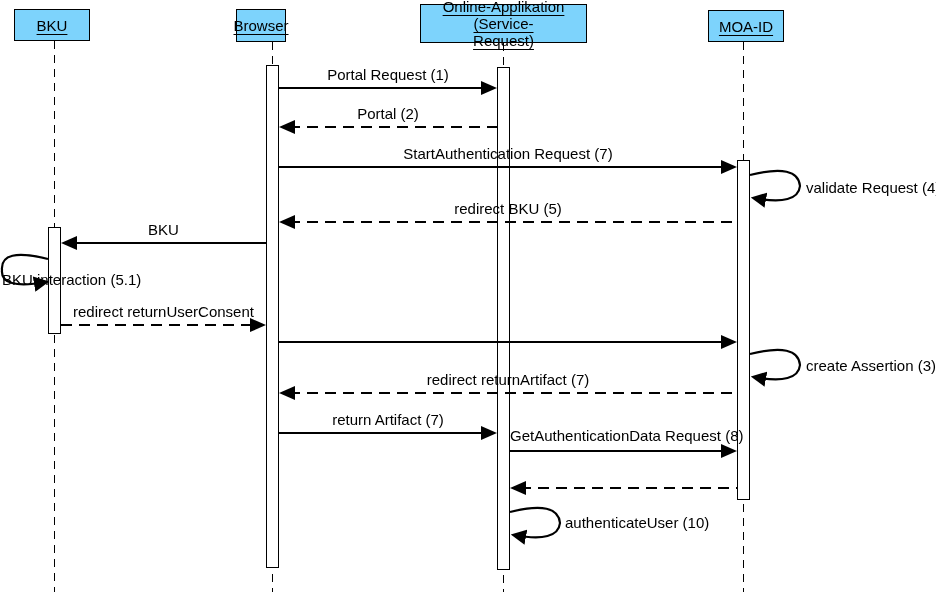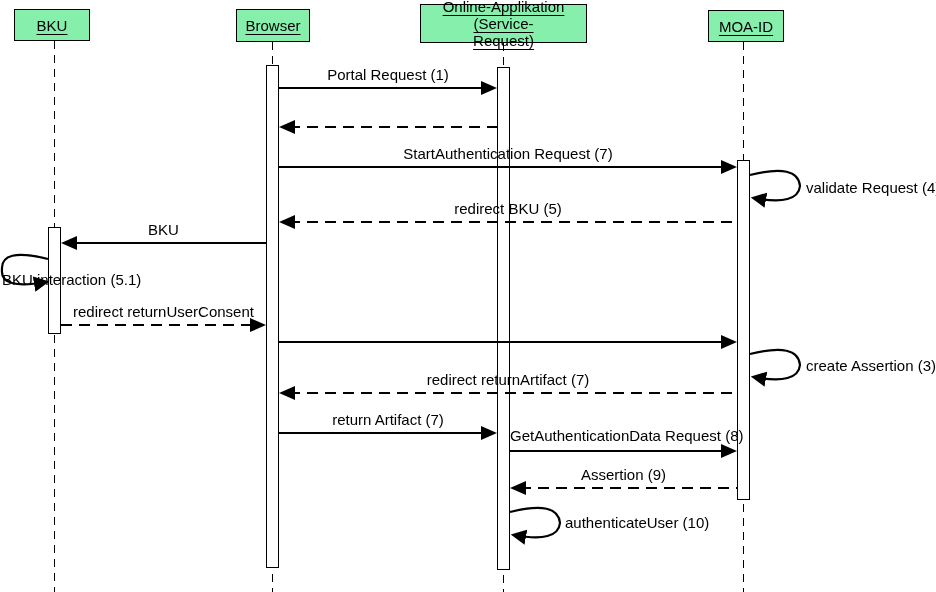--- a/index.html
+++ b/index.html
@@ -10,21 +10,21 @@
     overflow:hidden;
     font-family:"Liberation Sans", sans-serif;
     color:#000;
   }
   .lifeline{
     position:absolute;width:1.5px;
     background:repeating-linear-gradient(180deg,#000 0 8px,transparent 8px 14px);
   }
   .actor-box{
     position:absolute;
-    background:#86efac;
+    background:#7dd3fc;
     border:1.5px solid #000;
     display:flex;align-items:center;justify-content:center;
     box-sizing:border-box;
     z-index:3;
   }
   .actor-label{
     font-size:15px;line-height:17px;text-align:center;
     text-decoration:underline;
     text-underline-offset:3px;
   }
@@ -61,21 +61,21 @@
 <body>
 
 <div id="canvas">
     <div class="lifeline" style="left: 53.75px; top: 41px; height: 551px;"></div>
     <div class="actor-box" style="left: 14px; top: 9px; width: 76px; height: 32px;">
       <div class="actor-label">
         <div>BKU</div>
       </div>
     </div>
     <div class="lifeline" style="left: 271.75px; top: 42px; height: 550px;"></div>
-    <div class="actor-box" style="left: 236px; top: 9px; width: 74px; height: 33px;">
+    <div class="actor-box" style="left: 236px; top: 9px; width: 50px; height: 33px;">
       <div class="actor-label">
         <div>Browser</div>
       </div>
     </div>
     <div class="lifeline" style="left: 502.75px; top: 43px; height: 549px;"></div>
     <div class="actor-box" style="left: 420px; top: 4px; width: 167px; height: 39px;">
       <div class="actor-label">
         <div>Online-Applikation (Service-</div>
         <div>Request)</div>
       </div>
@@ -88,20 +88,21 @@
     </div>
     <div class="activation" style="left: 266px; top: 65px; width: 13px; height: 503px;"></div>
     <div class="activation" style="left: 497px; top: 67px; width: 13px; height: 503px;"></div>
     <div class="activation" style="left: 737px; top: 160px; width: 13px; height: 340px;"></div>
     <div class="activation" style="left: 48px; top: 227px; width: 13px; height: 107px;"></div>
     <div class="msg-line solid" style="left: 279px; top: 87px; width: 208px;"></div>
     <div class="arrowhead arrow-right" style="left: 481px; top: 81px;"></div>
     <div class="msg-label" style="left: 279px; width: 218px; top: 65px;">Portal Request (1)</div>
     <div class="msg-line dashed" style="left: 289px; top: 126px; width: 208px;"></div>
     <div class="arrowhead arrow-left" style="left: 279px; top: 120px;"></div>
+    <div class="msg-label" style="left: 279px; width: 218px; top: 104px;">Portal (2)</div>
     <div class="msg-line solid" style="left: 279px; top: 166px; width: 448px;"></div>
     <div class="arrowhead arrow-right" style="left: 721px; top: 160px;"></div>
     <div class="msg-label" style="left: 279px; width: 458px; top: 144px;">StartAuthentication Request (7)</div>
     <div class="msg-line dashed" style="left: 289px; top: 221px; width: 448px;"></div>
     <div class="arrowhead arrow-left" style="left: 279px; top: 215px;"></div>
     <div class="msg-label" style="left: 279px; width: 458px; top: 199px;">redirect BKU (5)</div>
     <div class="msg-line solid" style="left: 71px; top: 242px; width: 195px;"></div>
     <div class="arrowhead arrow-left" style="left: 61px; top: 236px;"></div>
     <div class="msg-label" style="left: 61px; width: 205px; top: 220px;">BKU</div>
     <div class="msg-line dashed" style="left: 61px; top: 324px; width: 195px;"></div>
@@ -113,21 +114,20 @@
     <div class="arrowhead arrow-left" style="left: 279px; top: 386px;"></div>
     <div class="msg-label" style="left: 279px; width: 458px; top: 370px;">redirect returnArtifact (7)</div>
     <div class="msg-line solid" style="left: 279px; top: 432px; width: 208px;"></div>
     <div class="arrowhead arrow-right" style="left: 481px; top: 426px;"></div>
     <div class="msg-label" style="left: 279px; width: 218px; top: 410px;">return Artifact (7)</div>
     <div class="msg-line solid" style="left: 510px; top: 450px; width: 217px;"></div>
     <div class="arrowhead arrow-right" style="left: 721px; top: 444px;"></div>
     <div class="msg-label" style="left: 510px; width: 227px; top: 426px; text-align: right;">GetAuthenticationData Request (8)</div>
     <div class="msg-line dashed" style="left: 520px; top: 487px; width: 217px;"></div>
     <div class="arrowhead arrow-left" style="left: 510px; top: 481px;"></div>
-    <div class="msg-label" style="left: 510px; width: 227px; top: 465px;">Assertion (9)</div>
     <svg width="60" height="40" viewBox="0 0 60 40" class="self-loop" style="left: 748px; top: 168px;">
       <defs>
         <marker id="ah0" markerWidth="7" markerHeight="7" refX="5.5" refY="3.5" orient="auto">
           <path d="M0,0 L7,3.5 L0,7 Z" fill="#000000"></path>
         </marker>
       </defs>
       <path d="M 2 7 Q 50 -5 52 18 Q 50 38 6 30" fill="none" stroke="#000000" stroke-width="2.2" marker-end="url(#ah0)"></path>
     </svg>
     <div class="self-label" style="left: 806px; top: 178px;">validate Request (4)</div>
     <svg width="52" height="40" viewBox="0 0 52 40" class="self-loop" style="left: 2px; top: 252px;">

